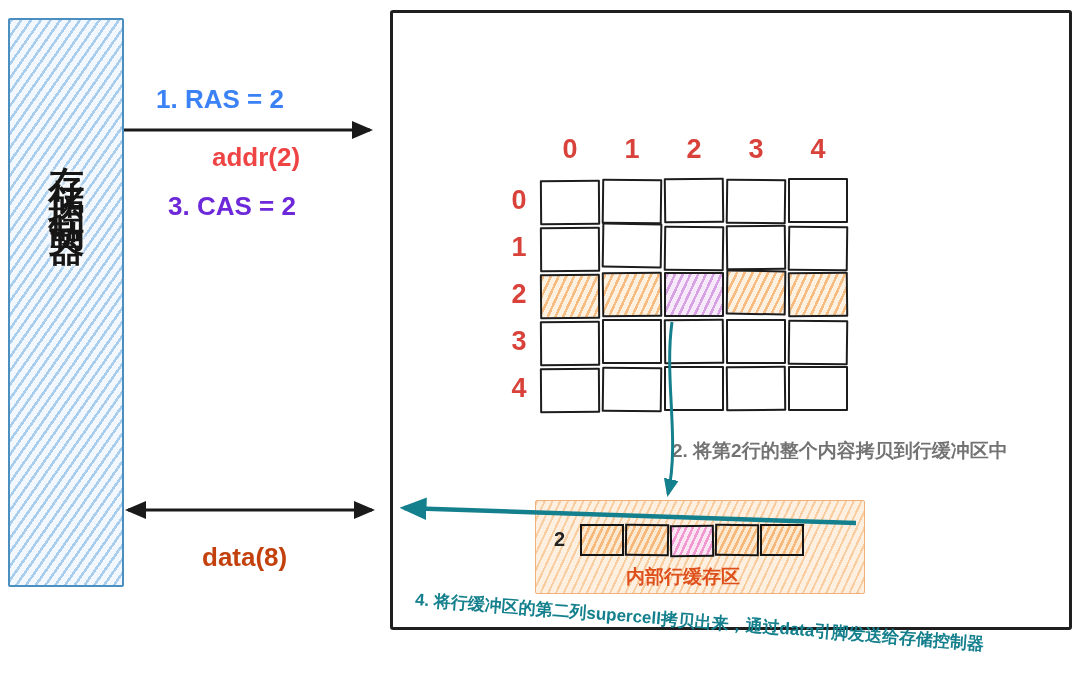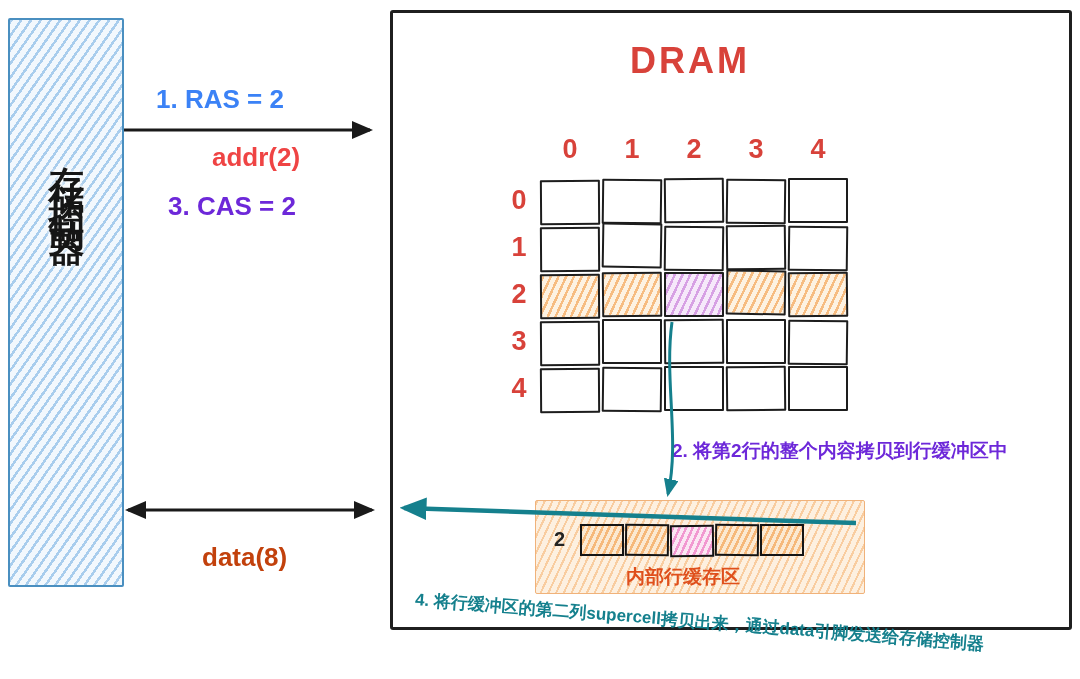--- a/index.html
+++ b/index.html
@@ -40,21 +40,21 @@
         grid-template-columns:repeat(5,60px);grid-auto-rows:45px;gap:2px;}
   .cell{box-sizing:border-box;border:2px solid #1d1d1d;background:#fff;border-radius:1px;}
   .cell:nth-child(2n){transform:rotate(.7deg) translateY(1px);}
   .cell:nth-child(3n){transform:rotate(-.6deg);}
   .cell:nth-child(7n){transform:rotate(.9deg) translateY(-2px);}
   .cell:nth-child(5n+1){transform:rotate(-.4deg) translateY(2px);}
   .cell-row-hl{background:repeating-linear-gradient(115deg, rgba(242,152,64,.6) 0 2.5px, rgba(255,255,255,0) 2.5px 7px), #fdf2e2;}
   .cell-col-hl{background:repeating-linear-gradient(115deg, rgba(198,122,216,.65) 0 2.5px, rgba(255,255,255,0) 2.5px 7px), #f6e9fa;}
 
   
-  .step2{position:absolute;left:672px;top:438px;color:#6d28d9;font-size:19px;font-weight:600;white-space:nowrap;}
+  .step2{position:absolute;left:672px;top:438px;color:#737373;font-size:19px;font-weight:600;white-space:nowrap;}
   .step4{position:absolute;left:416px;top:588px;color:#15808d;font-size:17px;font-weight:600;
          white-space:nowrap;transform:rotate(4.5deg);transform-origin:0 0;}
 
   
   .buffer-outer{position:absolute;left:535px;top:500px;width:328px;height:92px;
         border:1.5px solid #f0b27a;border-radius:2px;
         background:repeating-linear-gradient(115deg, rgba(242,152,64,.4) 0 2px, rgba(255,255,255,0) 2px 7px), #fdf0e0;}
   .buffer-row-label{position:absolute;left:554px;top:528px;font-size:20px;font-weight:bold;color:#222;}
   .buffer-cells{position:absolute;left:580px;top:524px;display:flex;gap:1px;}
   .bcell{box-sizing:border-box;width:44px;height:32px;border:2px solid #141414;
@@ -81,21 +81,20 @@
   <div class="controller">
     <div class="controller-label">存储控制器</div>
   </div>
 
   <div class="sig sig-ras">1. RAS = 2</div>
   <div class="sig sig-addr">addr(2)</div>
   <div class="sig sig-cas">3. CAS = 2</div>
   <div class="sig sig-data">data(8)</div>
 
   <div class="dram-box"></div>
-  <div class="dram-title">DRAM</div>
 
   <div class="col-headers">
       <div class="col-header">0</div>
       <div class="col-header">1</div>
       <div class="col-header">2</div>
       <div class="col-header">3</div>
       <div class="col-header">4</div>
     </div>
   <div class="row-headers">
       <div class="row-header">0</div>

